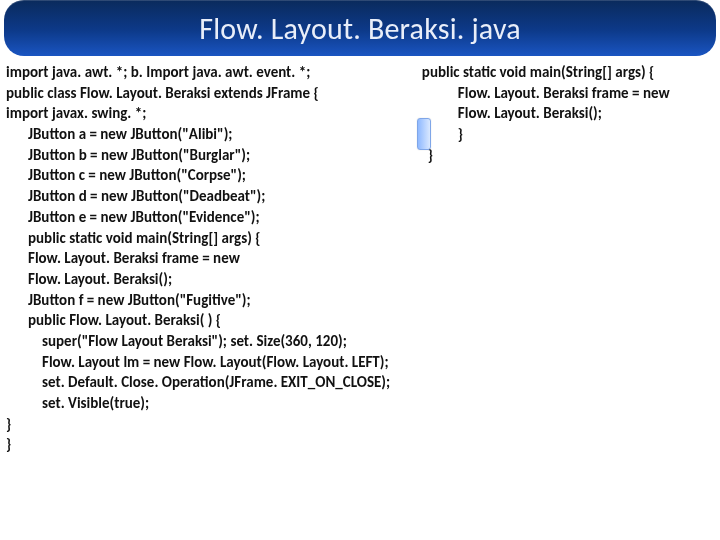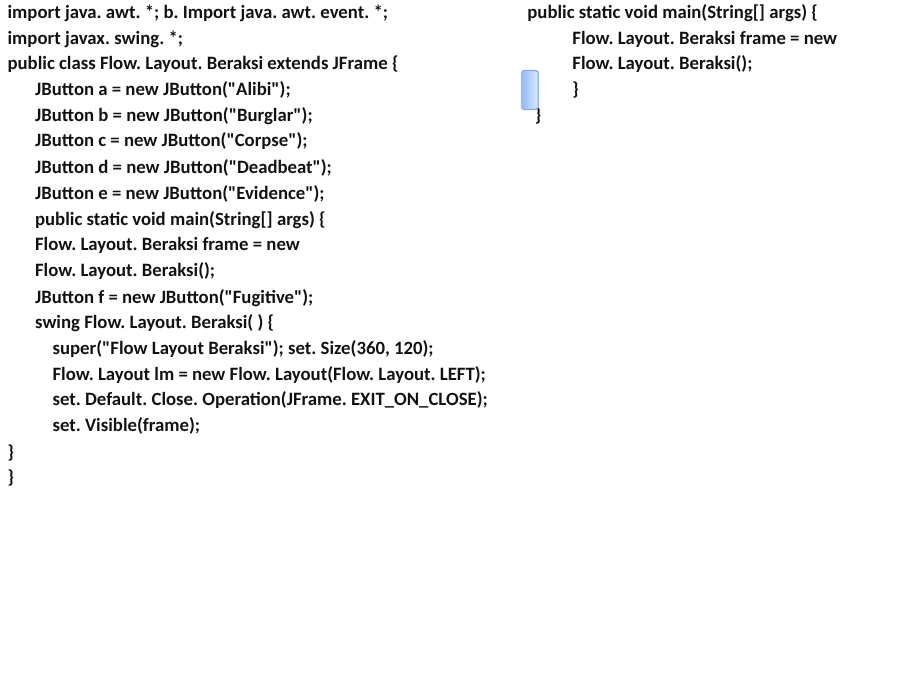--- a/index.html
+++ b/index.html
@@ -59,41 +59,44 @@
     background: linear-gradient(to right, #8fb9ff, #d9e8ff);
     border: 1px solid #7fa6e8;
     border-radius: 3px;
     box-shadow: 0 0 1px rgba(0,0,0,0.25);
   }
 </style>
 </head>
 <body>
 
 <div class="slide">
+  <div class="title-bar">
+    <h1>Flow. Layout. Beraksi. java</h1>
+  </div>
 
   <div class="content">
 
     <div class="col left">
       <div>import java. awt. *; b. Import java. awt. event. *;</div>
+      <div>public class Flow. Layout. Beraksi extends JFrame {</div>
       <div>import javax. swing. *;</div>
-      <div>public class Flow. Layout. Beraksi extends JFrame {</div>
       <div class="ind1">JButton a = new JButton("Alibi");</div>
       <div class="ind1">JButton b = new JButton("Burglar");</div>
       <div class="ind1">JButton c = new JButton("Corpse");</div>
       <div class="ind1">JButton d = new JButton("Deadbeat");</div>
       <div class="ind1">JButton e = new JButton("Evidence");</div>
       <div class="ind1">public static void main(String[] args) {</div>
       <div class="ind1">Flow. Layout. Beraksi frame = new</div>
       <div class="ind1">Flow. Layout. Beraksi();</div>
       <div class="ind1">JButton f = new JButton("Fugitive");</div>
-      <div class="ind1">swing Flow. Layout. Beraksi( ) {</div>
+      <div class="ind1">public Flow. Layout. Beraksi( ) {</div>
       <div class="ind2">super("Flow Layout Beraksi"); set. Size(360, 120);</div>
       <div class="ind2">Flow. Layout lm = new Flow. Layout(Flow. Layout. LEFT);</div>
       <div class="ind2">set. Default. Close. Operation(JFrame. EXIT_ON_CLOSE);</div>
-      <div class="ind2">set. Visible(frame);</div>
+      <div class="ind2">set. Visible(true);</div>
       <div>}</div>
       <div>}</div>
     </div>
 
     <div class="col right">
       <div class="tab"></div>
       <div>public static void main(String[] args) {</div>
       <div class="ind3">Flow. Layout. Beraksi frame = new</div>
       <div class="ind3">Flow. Layout. Beraksi();</div>
       <div class="ind3">}</div>

